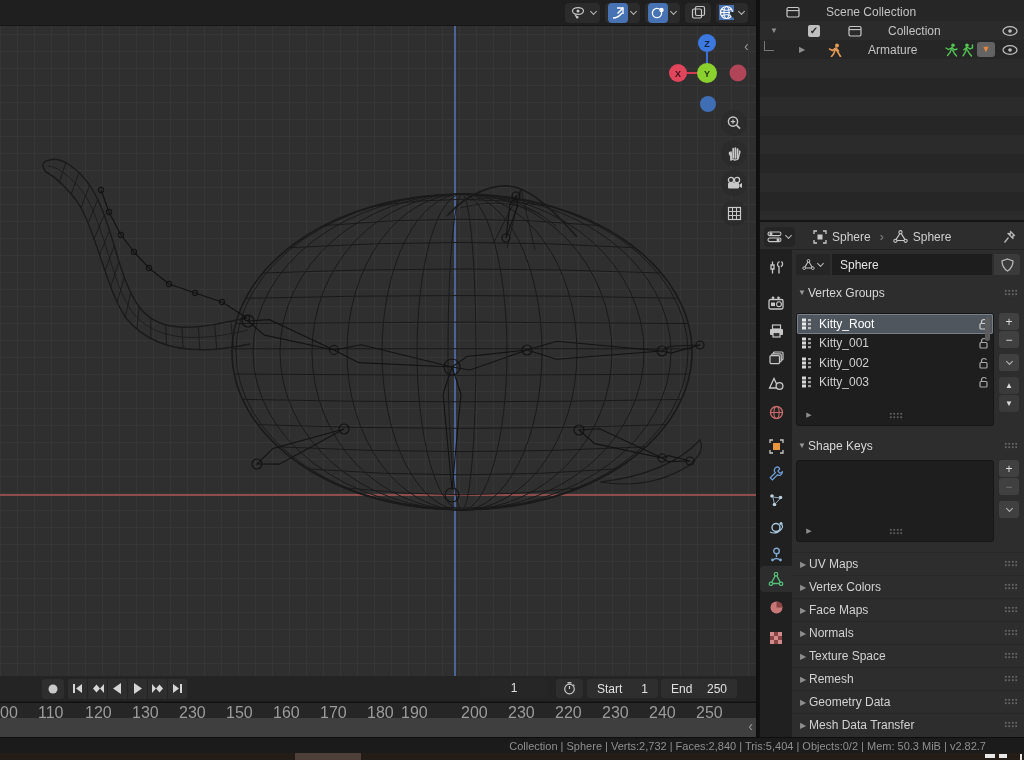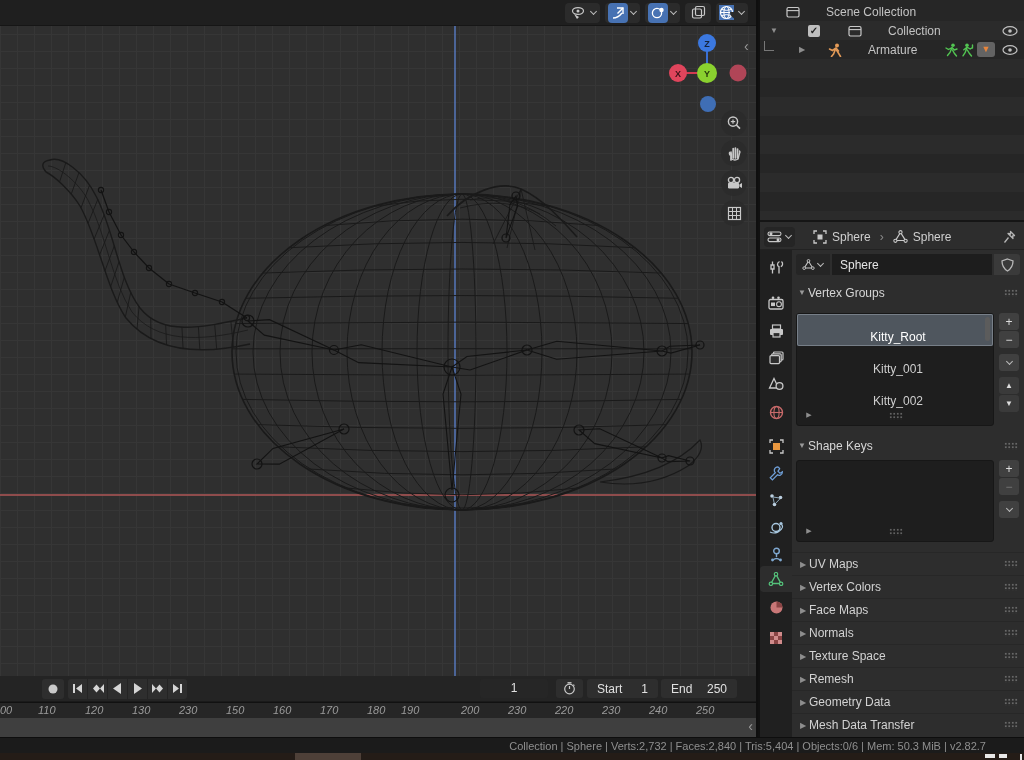--- a/index.html
+++ b/index.html
@@ -55,21 +55,21 @@
   .play-group .tl-btn:first-child{border-radius:3px 0 0 3px;}
   .play-group .tl-btn:last-child{border-radius:0 3px 3px 0;}
   .rec-btn{position:absolute;left:42px;width:22px;}
   .frame-field{position:absolute;left:480px;width:68px;height:19px;background:#262626;
     border-radius:3px;text-align:center;line-height:19px;color:#e0e0e0;}
   .clock-btn{position:absolute;left:556px;width:27px;height:19px;background:#2e2e2e;border-radius:3px;
     display:flex;align-items:center;justify-content:center;}
   .range-field{position:absolute;height:19px;background:#2e2e2e;border-radius:3px;display:flex;
     align-items:center;justify-content:space-between;padding:0 10px;color:#e0e0e0;}
   .tl-ruler{position:absolute;left:0;top:27px;width:100%;height:15px;background:#262626;}
-  .tick{position:absolute;top:1px;color:#9b9b9b;font-size:11px;font-style:italic;}
+  .tick{position:absolute;top:1px;color:#9b9b9b;font-size:16px;}
   .tl-band{position:absolute;left:0;top:42px;width:100%;height:19px;background:#3f3f3f;}
 
   
   .right-panel{position:absolute;left:760px;top:0;width:264px;height:737px;background:#2d2d2d;}
   .outliner{position:absolute;left:0;top:0;width:100%;height:222px;background:#262626;overflow:hidden;
     border-bottom:2px solid #151515;}
   .ol-stripe{position:absolute;left:0;width:100%;height:19px;}
   .ol-row{position:absolute;left:0;width:100%;height:19px;display:flex;align-items:center;gap:20px;}
   .ol-label{margin-left:6px;color:#c3c3c3;}
   .ol-right{position:absolute;right:6px;display:flex;align-items:center;gap:3px;}
@@ -101,21 +101,21 @@
   .db-name{flex:1;height:21px;background:#1d1d1d;border-radius:0;color:#e5e5e5;display:flex;
     align-items:center;padding-left:8px;}
   .db-shield{width:26px;height:21px;background:#3a3a3a;border-radius:0 3px 3px 0;display:flex;
     align-items:center;justify-content:center;}
 
   .sec-header{position:absolute;left:0;width:100%;height:17px;display:flex;align-items:center;color:#d6d6d6;}
   .sec-header .disc{color:#999;}
   .dragdots{position:absolute;right:6px;width:14px;height:8px;opacity:.55;
     background-image:radial-gradient(#999 34%,transparent 38%);background-size:3.5px 3.5px;}
   .listbox{position:absolute;left:4px;width:198px;background:#1e1e1e;border:1px solid #171717;border-radius:3px;}
-  .lrow{height:19.5px;display:flex;align-items:center;padding:16px 4px;color:#cfcfcf;flex-direction:column;}
+  .lrow{height:19.5px;display:flex;align-items:center;padding:8px 4px;color:#cfcfcf;}
   .lrow.selected{background:#4f565e;border-radius:2px;box-shadow:inset 0 0 0 1px #777f88;color:#fff;}
   .lrow .lname{margin-left:6px;flex:1;}
   .lfooter{position:absolute;left:4px;bottom:3px;width:190px;height:12px;}
   .lfooter .disc{position:absolute;left:2px;top:1px;font-size:7px;}
   .lfooter .dragdots{left:50%;right:auto;margin-left:-7px;top:2px;}
   .scrollbar{position:absolute;right:3px;top:3px;width:5px;height:24px;background:#5c5c5c;border-radius:3px;}
   .side-btns{position:absolute;left:207px;width:20px;}
   .sbtn{width:20px;height:17px;background:#404040;border-radius:3px;margin-bottom:1px;color:#ddd;
     display:flex;align-items:center;justify-content:center;font-size:12px;}
   .sbtn.dim{color:#777;}
@@ -688,20 +688,35 @@
               <rect x="7" y="5" width="3" height="2.2" fill="#9d9d9d"></rect>
             <rect x="1" y="8.5" width="4" height="3" fill="#d8d8d8"></rect>
               <rect x="7" y="9" width="3" height="2.2" fill="#9d9d9d"></rect>
             </svg>
           <span class="lname">Kitty_002</span>
           <svg width="12" height="12" viewBox="0 0 12 12">
             <rect x="3" y="5.5" width="7" height="5.5" rx="1" fill="none" stroke="#a8a8a8" stroke-width="1.2"></rect>
             <path d="M4.5 5.5 V4 Q4.5 1.5 7 1.5 Q9 1.5 9.3 3" fill="none" stroke="#a8a8a8" stroke-width="1.2"></path>
             </svg>
         </div>
+        <div class="lrow">
+          <svg width="12" height="12" viewBox="0 0 12 12">
+            <rect x="1" y="0.5" width="4" height="3" fill="#d8d8d8"></rect>
+              <rect x="7" y="1" width="3" height="2.2" fill="#9d9d9d"></rect>
+            <rect x="1" y="4.5" width="4" height="3" fill="#d8d8d8"></rect>
+              <rect x="7" y="5" width="3" height="2.2" fill="#9d9d9d"></rect>
+            <rect x="1" y="8.5" width="4" height="3" fill="#d8d8d8"></rect>
+              <rect x="7" y="9" width="3" height="2.2" fill="#9d9d9d"></rect>
+            </svg>
+          <span class="lname">Kitty_003</span>
+          <svg width="12" height="12" viewBox="0 0 12 12">
+            <rect x="3" y="5.5" width="7" height="5.5" rx="1" fill="none" stroke="#a8a8a8" stroke-width="1.2"></rect>
+            <path d="M4.5 5.5 V4 Q4.5 1.5 7 1.5 Q9 1.5 9.3 3" fill="none" stroke="#a8a8a8" stroke-width="1.2"></path>
+            </svg>
+        </div>
         <div class="scrollbar"></div>
         <div class="lfooter">
           <span class="disc">▶</span>
           <span class="dragdots"></span>
         </div>
       </div>
 
       <div class="side-btns" style="top:63px;">
         <div class="sbtn">+</div>
         <div class="sbtn">−</div>
@@ -769,21 +784,21 @@
         </div>
       <div class="cpanel" style="top:463px;">
         <span class="disc">▶</span>
         <span>Mesh Data Transfer</span>
         <span class="dragdots"></span>
         </div>
     </div>
   </div>
 
   <div class="statusbar">
-    <span>Collection | Sphere | Verts:2,732 | Faces:2,840 | Tris:5,404 | Objects:0/6 | Mem: 50.3 MiB | v2.82.7</span>
+    <span>Collection | Sphere | Verts:2,732 | Faces:2,840 | Tris:5,404 | Objects:0/2 | Mem: 50.3 MiB | v2.82.7</span>
   </div>
   <div class="bottom-strip">
     <div class="strip-seg"></div>
     <div class="strip-frag" style="left:985px;width:10px;height:4px;"></div>
     <div class="strip-frag" style="left:999px;width:8px;height:4px;"></div>
     <div class="strip-frag" style="left:1020px;width:2px;height:6px;"></div>
   </div>
 </div>
 
 </body></html>

